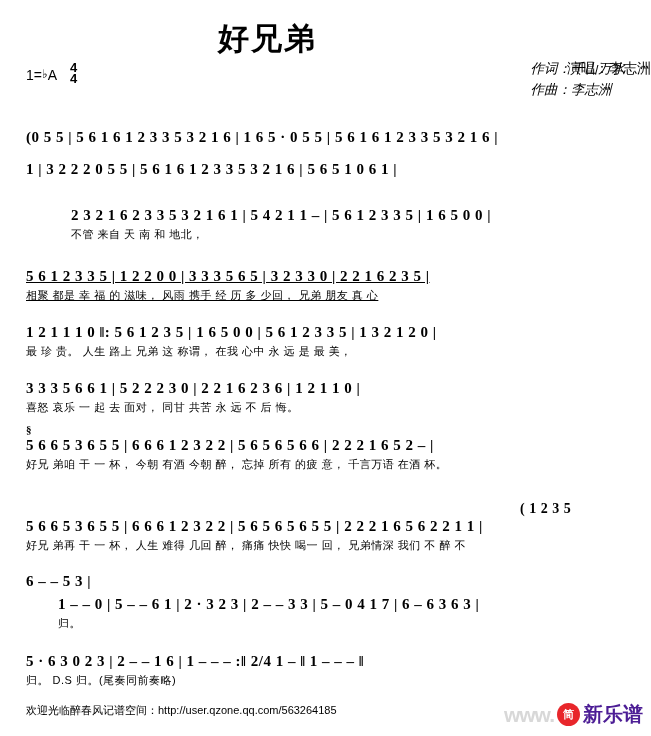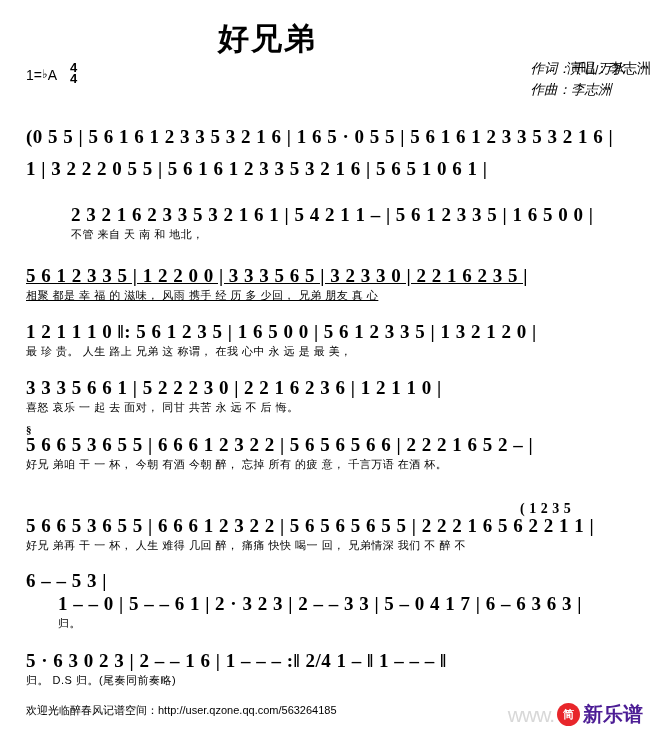--- a/index.html
+++ b/index.html
@@ -72,21 +72,21 @@
   .keysig .meter span { display: block; }
   .keysig .meter .num { border-bottom: none; }
 
   
   .sys {
     position: absolute;
     left: 26px;
     width: 604px;
   }
   .notes {
-    font-size: 19px;
+    font-size: 15px;
     font-weight: bold;
     font-family: "Liberation Serif", serif;
     letter-spacing: 0.5px;
     white-space: nowrap;
     line-height: 22px;
   }
   .lyr {
     font-size: 11px;
     font-family: "Liberation Sans", sans-serif;
     white-space: nowrap;
@@ -108,21 +108,21 @@
   .wm {
     position: absolute;
     right: 8px;
     bottom: 8px;
     display: flex;
     align-items: center;
     font-family: "Liberation Sans", sans-serif;
   }
   .wm .wmtext {
     font-size: 21px;
-    font-weight: normal;
+    font-weight: bold;
     color: #d8d8d8;
     letter-spacing: -1px;
   }
   .wm .wmlogo {
     width: 23px; height: 23px;
     border-radius: 50%;
     background: #e8262b;
     color: #fff;
     font-size: 11px;
     font-weight: bold;

